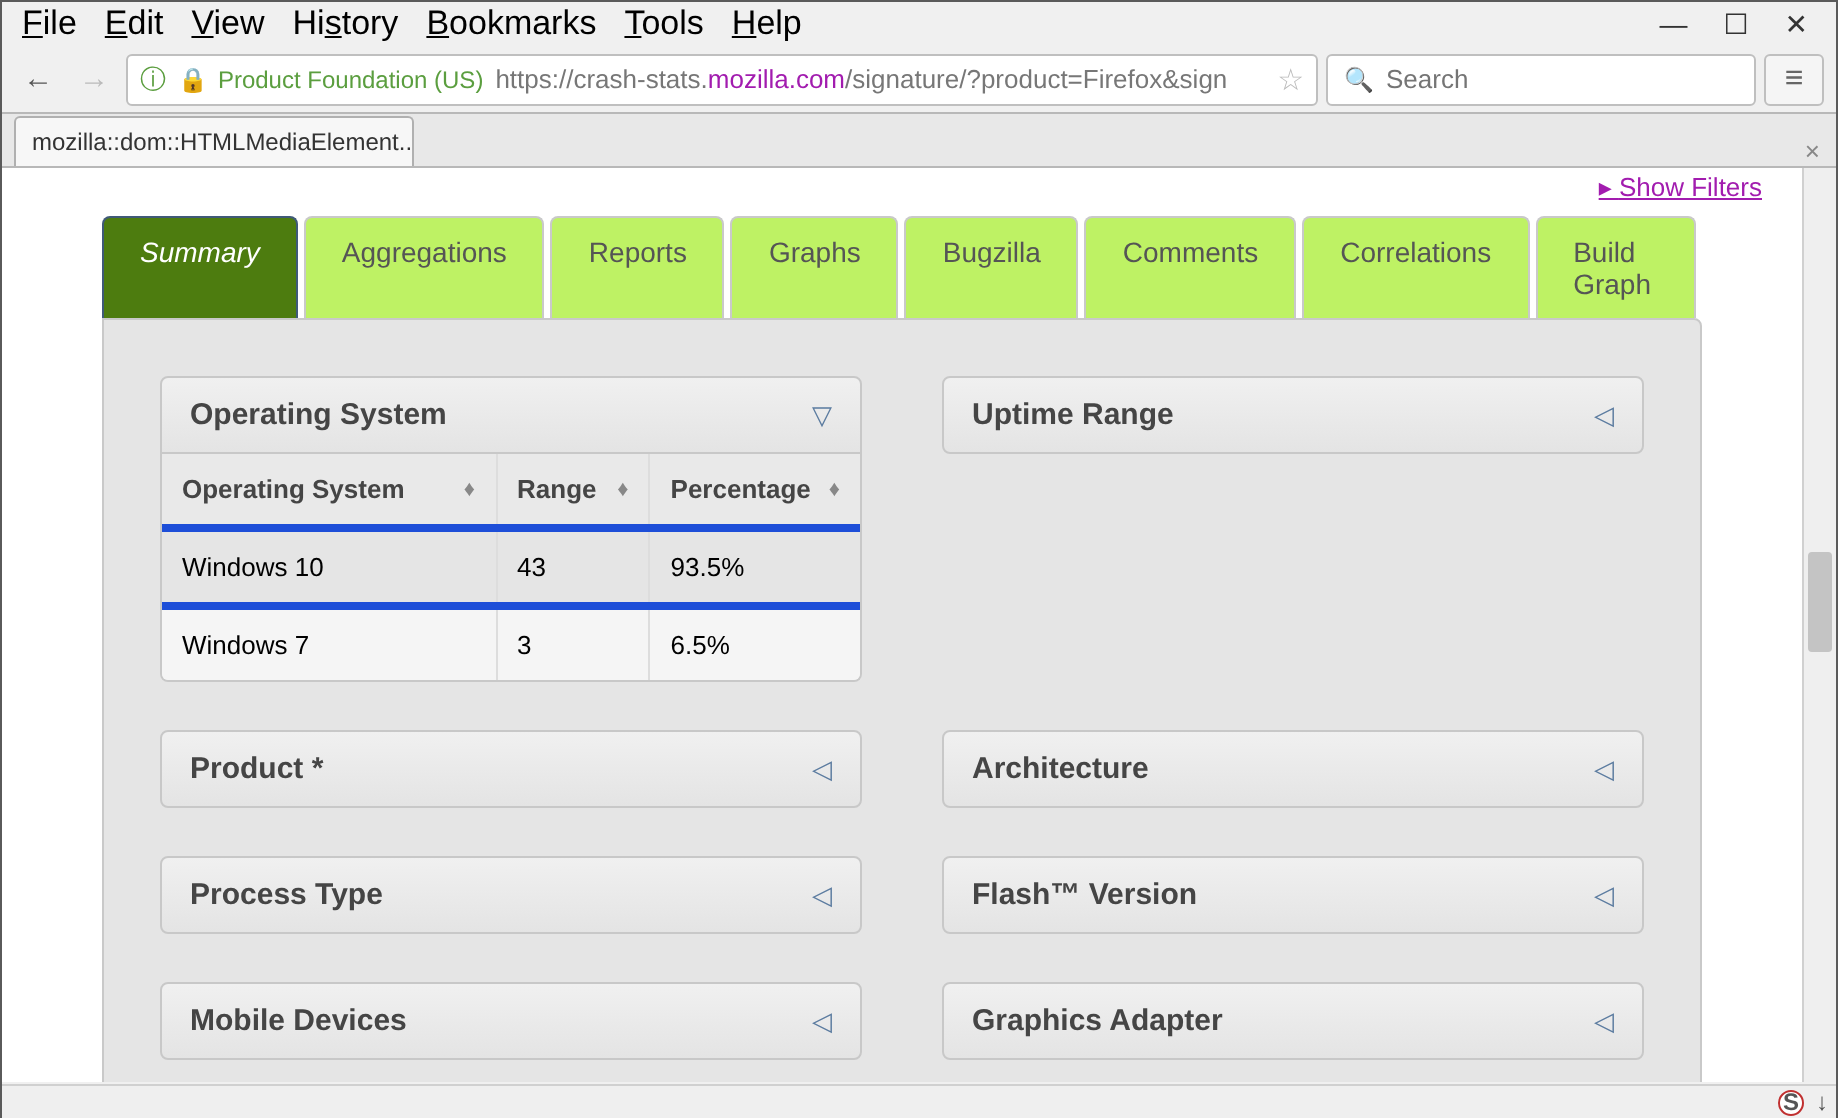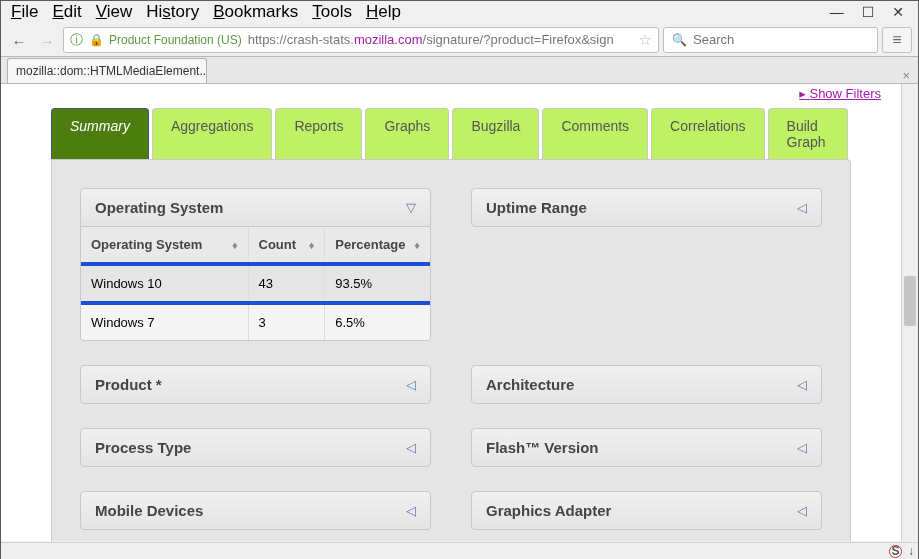--- a/index.html
+++ b/index.html
@@ -339,21 +339,21 @@
             <span class="title">Operating System</span>
             <span class="arrow">▽</span>
           </div>
           <div class="data-table">
             <div class="thead">
               <div class="th">
                   <span>Operating System</span>
                   <span class="sort-icon">♦</span>
                 </div>
               <div class="th">
-                  <span>Count</span>
+                  <span>Range</span>
                   <span class="sort-icon">♦</span>
                 </div>
               <div class="th">
                   <span>Percentage</span>
                   <span class="sort-icon">♦</span>
                 </div>
             </div>
             <div class="trow">
               <div class="td">Windows 10</div>
               <div class="td">43</div>

